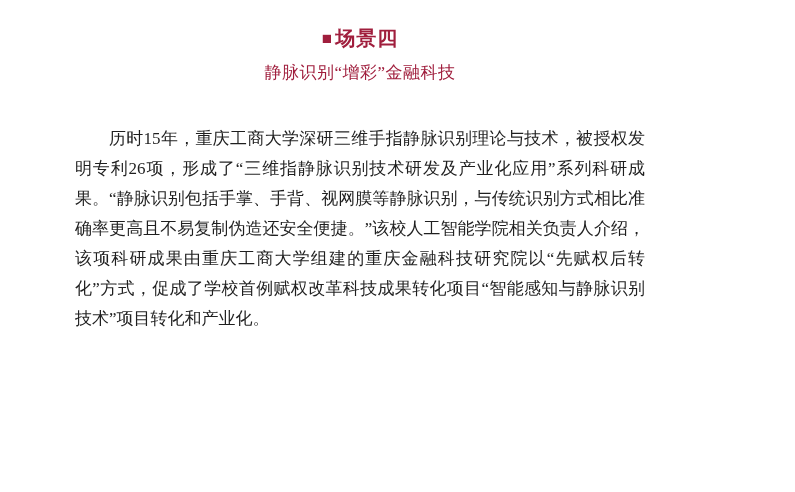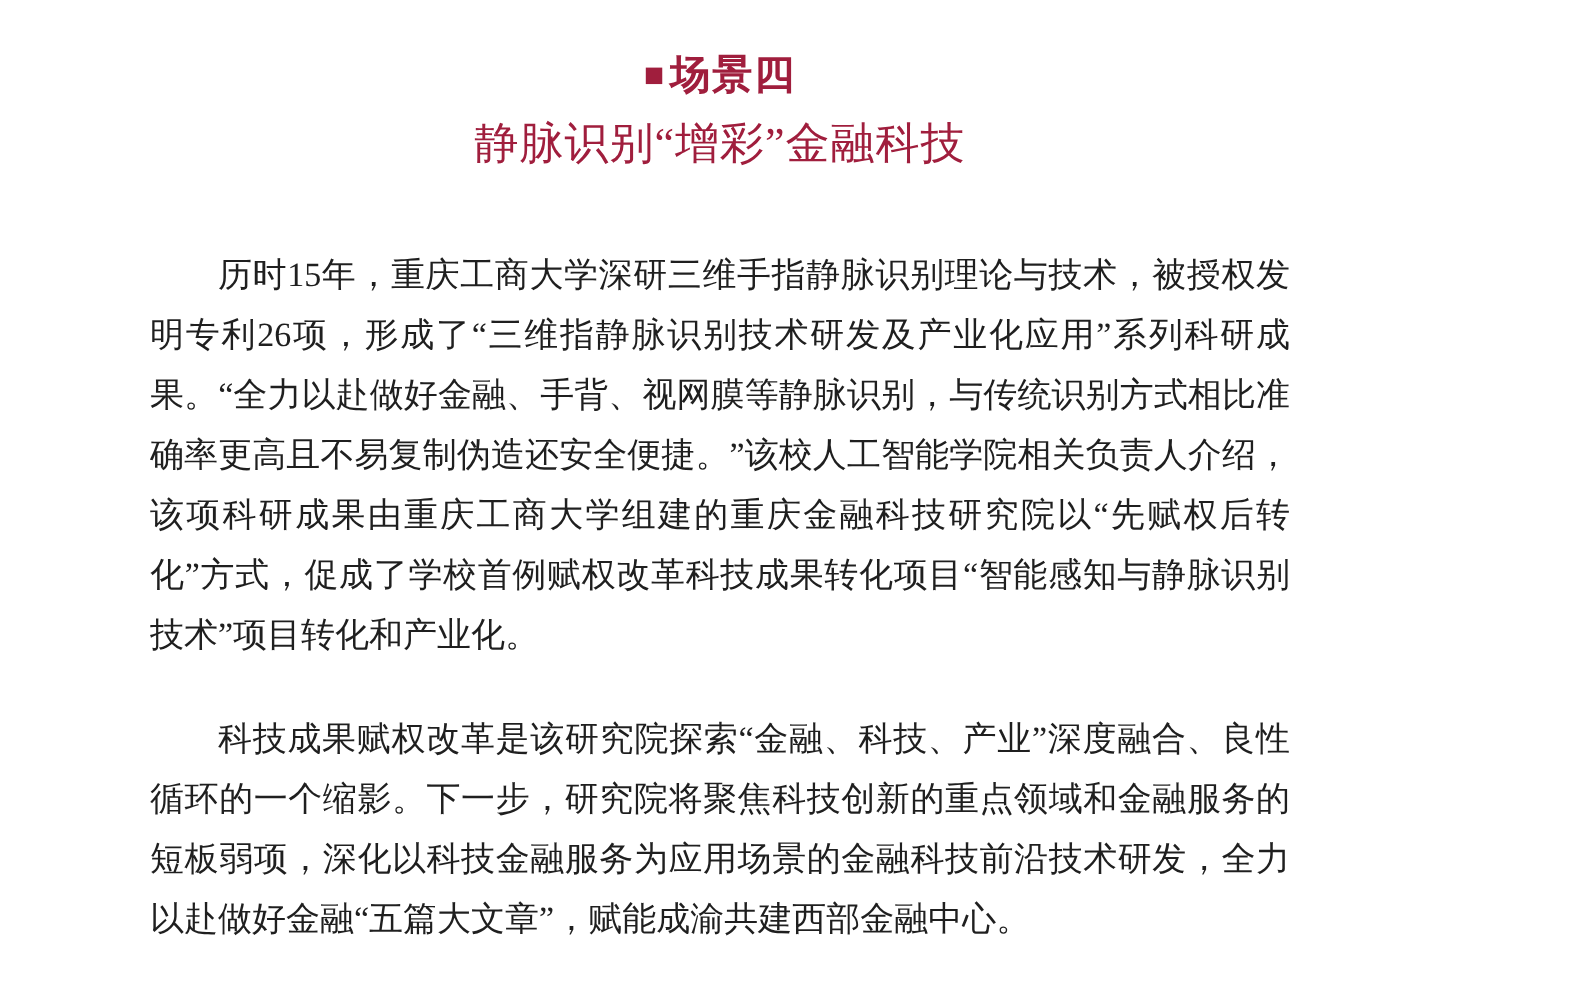--- a/index.html
+++ b/index.html
@@ -29,21 +29,21 @@
     color: var(--accent);
     letter-spacing: 1px;
   }
   .title .marker {
     font-size: 17px;
     margin-right: 2px;
     position: relative;
     top: -1px;
   }
   .subtitle {
-    font-size: 22px;
+    font-size: 17px;
     line-height: 20px;
     font-weight: normal;
     color: var(--accent);
     margin-top: 13px;
     letter-spacing: 0.5px;
   }
   .body p {
     font-size: 17px;
     line-height: 30px;
     color: var(--text);
@@ -55,16 +55,15 @@
 </style>
 </head>
 <body>
 
 <div class="page">
   <div class="header">
     <h1 class="title"><span class="marker">■</span><span>场景四</span></h1>
     <h2 class="subtitle">静脉识别“增彩”金融科技</h2>
   </div>
   <div class="body">
-    <p class="first">历时15年，重庆工商大学深研三维手指静脉识别理论与技术，被授权发明专利26项，形成了“三维指静脉识别技术研发及产业化应用”系列科研成果。“全力以赴做好金融、手背、视网膜等静脉识别，与传统识别方式相比准确率更高且不易复制伪造还安全便捷。”该校人工智能学院相关负责人介绍，该项科研成果由重庆工商大学组建的重庆金融科技研究院以“先赋权后转化”方式，促成了学校首例赋权改革科技成果转化项目“智能感知与静脉识别技术”项目转化和产业化。</p>
-    <p class="second">科技成果赋权改革是该研究院探索“金融、科技、产业”深度融合、良性循环的一个缩影。下一步，研究院将聚焦科技创新的重点领域和金融服务的短板弱项，深化以科技金融服务为应用场景的金融科技前沿技术研发，全力以赴做好金融“五篇大文章”，赋能成渝共建西部金融中心。</p>
+    <p class="first">历时15年，重庆工商大学深研三维手指静脉识别理论与技术，被授权发明专利26项，形成了“三维指静脉识别技术研发及产业化应用”系列科研成果。“静脉识别包括手掌、手背、视网膜等静脉识别，与传统识别方式相比准确率更高且不易复制伪造还安全便捷。”该校人工智能学院相关负责人介绍，该项科研成果由重庆工商大学组建的重庆金融科技研究院以“先赋权后转化”方式，促成了学校首例赋权改革科技成果转化项目“智能感知与静脉识别技术”项目转化和产业化。</p>
   </div>
 </div>
 
 </body></html>

